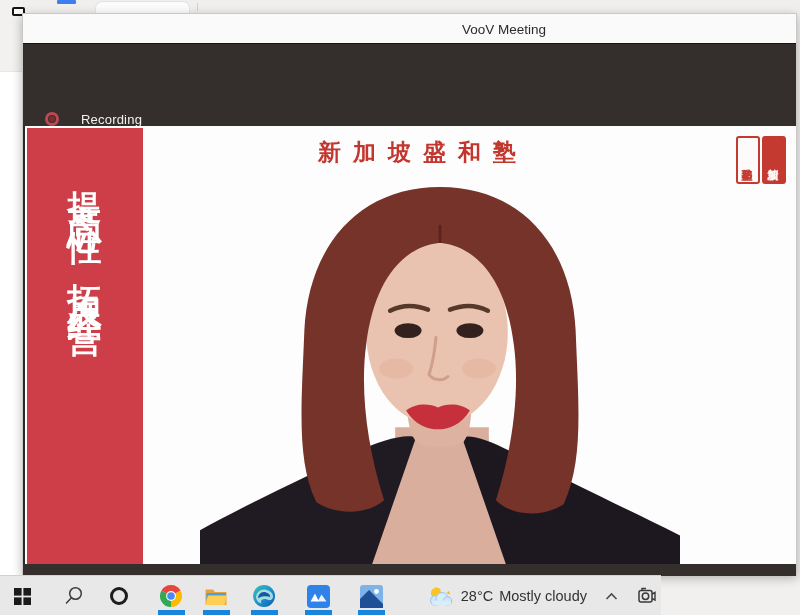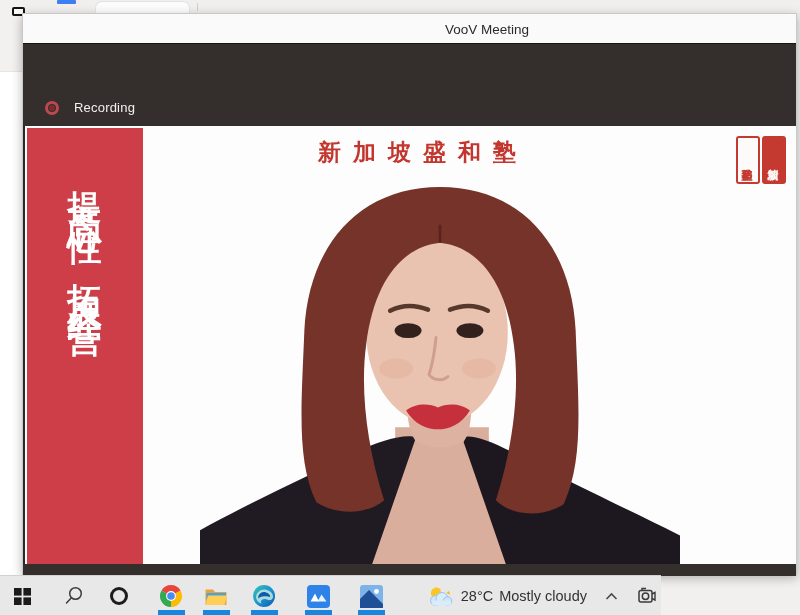--- a/index.html
+++ b/index.html
@@ -12,23 +12,23 @@
   .bg-left-top { position:absolute; left:0; top:0; width:22px; height:72px; background:#f2f1f0; border-bottom:1px solid #e7e6e5; }
   .bg-top-strip { position:absolute; left:22px; top:0; width:778px; height:13px; background:#f0efee; }
   .bg-tab { position:absolute; left:95px; top:1px; width:95px; height:12px; background:#fcfcfc; border:1px solid #e4e3e2; border-bottom:none; border-radius:7px 7px 0 0; }
   .bg-tab-sep { position:absolute; left:197px; top:3px; width:1px; height:8px; background:#cfcecd; }
   .bg-tab-accent { position:absolute; left:57px; top:0; width:19px; height:4px; background:#3d7ef0; border-radius:1px; }
   .bg-win-icon { position:absolute; left:12px; top:7px; width:13px; height:9px; border:2px solid #141414; border-radius:2px; background:#fafafa; }
 
   
   .voov-window { position:absolute; left:22px; top:13px; width:775px; height:562px; background:#fff; box-shadow:0 3px 10px rgba(0,0,0,.28); border:1px solid #c9c8c7; border-bottom:none; }
   .titlebar { position:relative; height:29px; background:#fbfafa; }
-  .titlebar-text { position:absolute; left:464px; top:50%; transform:translate(-50%,-50%); font-size:13.5px; color:#2b2b2b; white-space:nowrap; }
+  .titlebar-text { position:absolute; left:481px; top:50%; transform:translate(-50%,-50%); font-size:13.5px; color:#2b2b2b; white-space:nowrap; }
   .meet-header { position:relative; height:83px; background:#342f2d; border-top:1px solid #171514; }
-  .rec { position:absolute; left:22px; top:56px; display:flex; align-items:flex-end; gap:15px; }
+  .rec { position:absolute; left:22px; top:68px; display:flex; align-items:flex-start; gap:22px; }
   .rec-ring { width:14px; height:14px; border-radius:50%; border:3px solid #bc4950; background:transparent; display:flex; align-items:center; justify-content:center; }
   .rec-core { width:6px; height:6px; border-radius:50%; background:#7c2b31; }
   .rec-label { color:#f2f0ef; font-size:13px; letter-spacing:.2px; }
 
   .video-area { position:relative; height:438px; background:#fdfdfd; overflow:hidden; border-left:2px solid #2b2826; }
   .meet-footer { height:12px; background:#342f2d; }
 
   
   .banner { position:absolute; left:2px; top:2px; bottom:0; width:116px; background:#cd3e48; display:flex; flex-direction:column; align-items:center; gap:40px; padding-top:36px; }
   .banner-text { writing-mode:vertical-rl; text-orientation:upright; color:#ffffff; font-size:34px; font-weight:bold; letter-spacing:13px; line-height:1; font-family:"DejaVu Serif","Liberation Serif",serif; }

